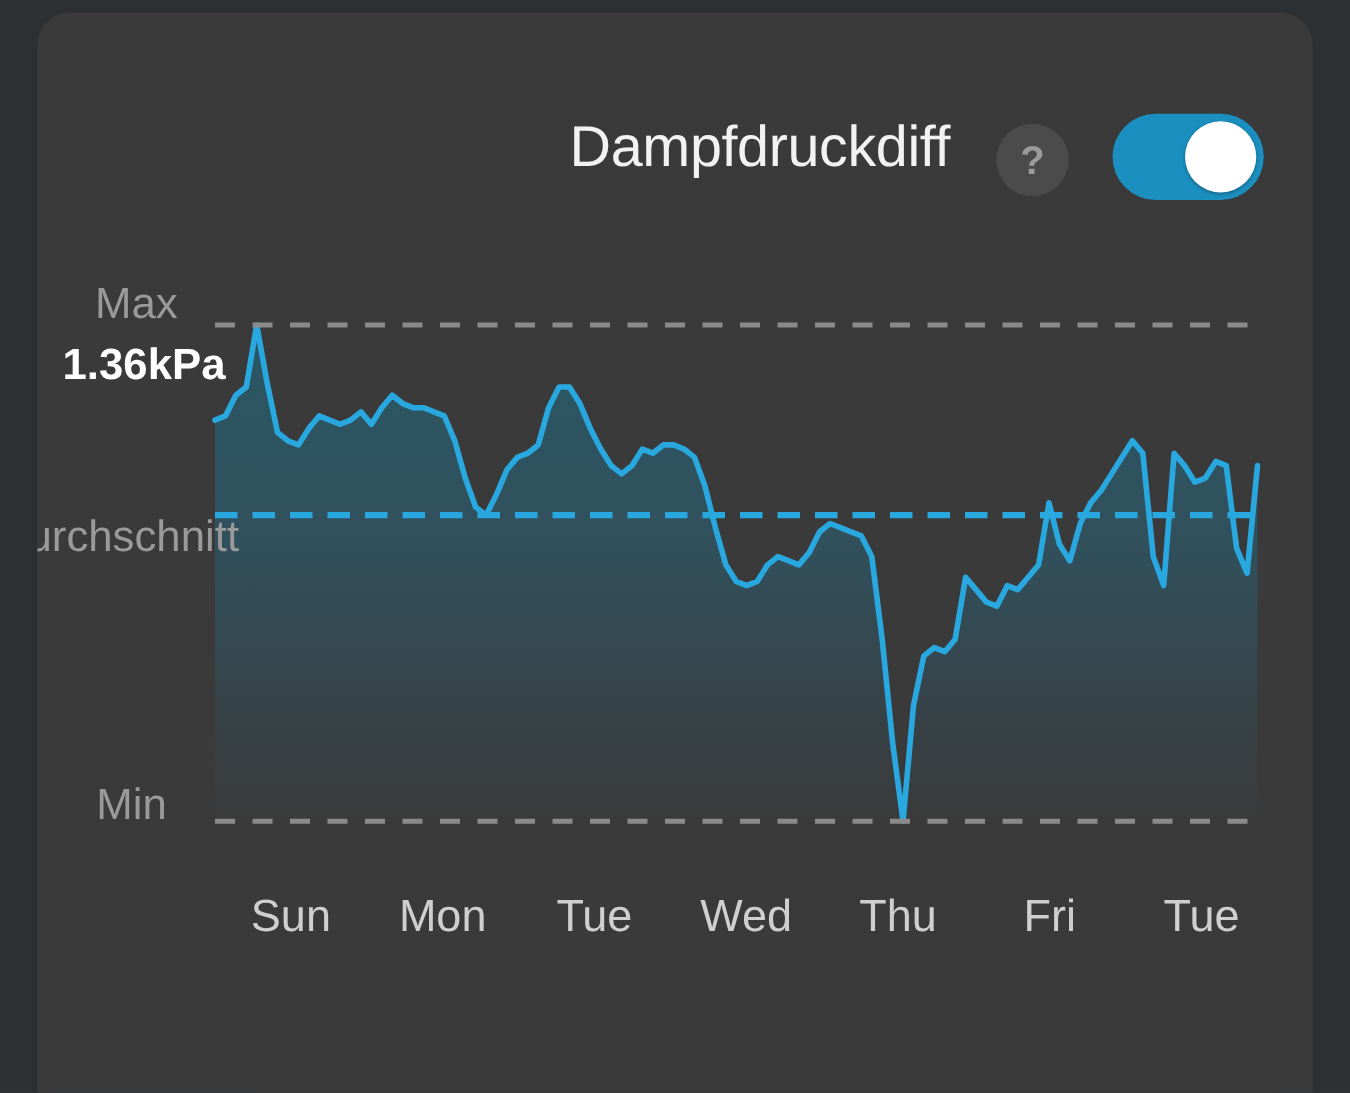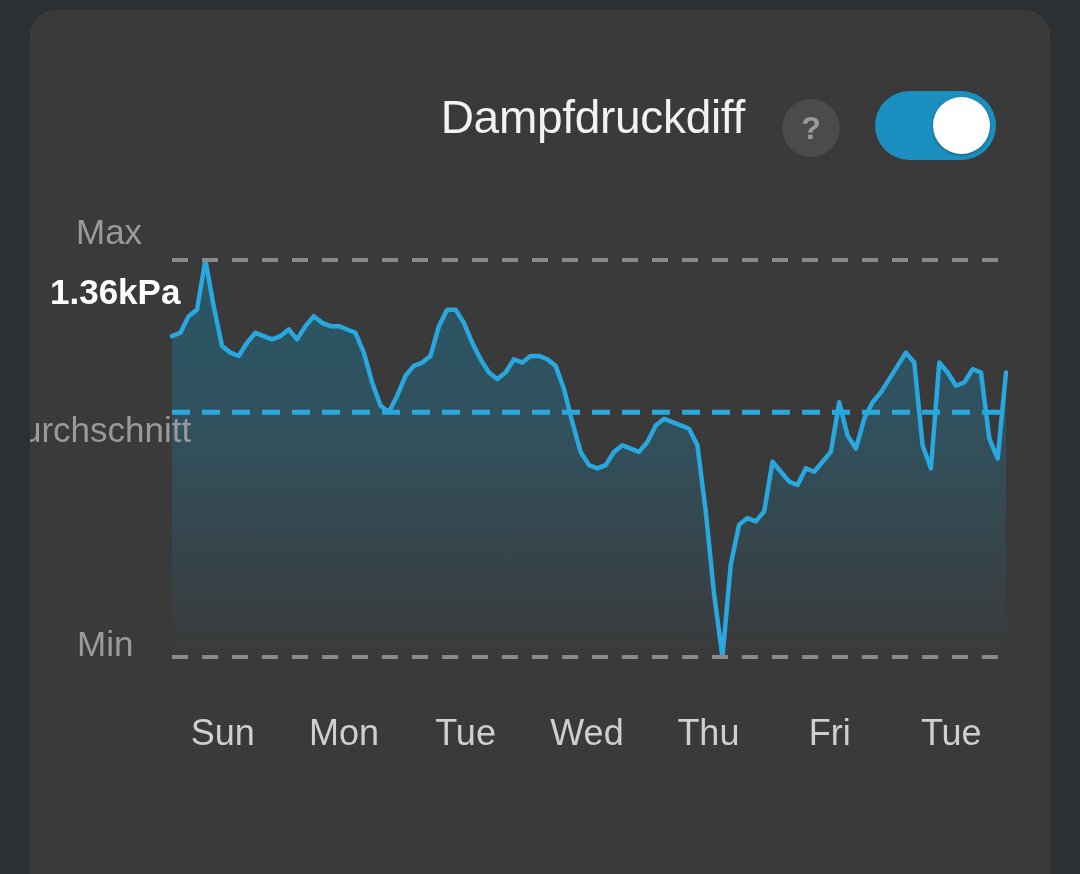--- a/index.html
+++ b/index.html
@@ -19,21 +19,21 @@
     width: 1020px;
     height: 864px;
     background: #3a3a3a;
     border-radius: 26px 26px 0 0;
     overflow: hidden;
   }
 
   
   #header {
     position: absolute;
-    left: 0; top: 0;
+    left: 15px; top: 0;
     width: 1020px;
     height: 200px;
   }
   #title {
     position: absolute;
     left: 335px;
     top: 80px;
     width: 380px;
     text-align: right;
     color: #f2f2f2;
@@ -100,31 +100,31 @@
     font-weight: 400;
     white-space: nowrap;
   }
   .stat-value {
     position: absolute;
     color: #ffffff;
     font-size: 35px;
     font-weight: 700;
     white-space: nowrap;
   }
-  #max-label   { left: 46px;  top: 202px; }
+  #max-label   { left: 46px;  top: 213px; }
   #max-value   { left: 20px;  top: 262px; }
   #avg-label   { left: -8px;  top: 368px; margin-top: 32px; }
   #avg-value   { left: 32px;  top: 413px; }
   #min-label   { left: 47px;  top: 614px; }
   #min-value   { left: 17px;  top: 663px; }
 
   
   #days {
     position: absolute;
-    left: 132px;
+    left: 142px;
     top: 702px;
     width: 850px;
     display: flex;
   }
   #days .day {
     flex: 1 1 0;
     text-align: center;
     color: #cfcfcf;
     font-size: 36px;
     font-weight: 400;

